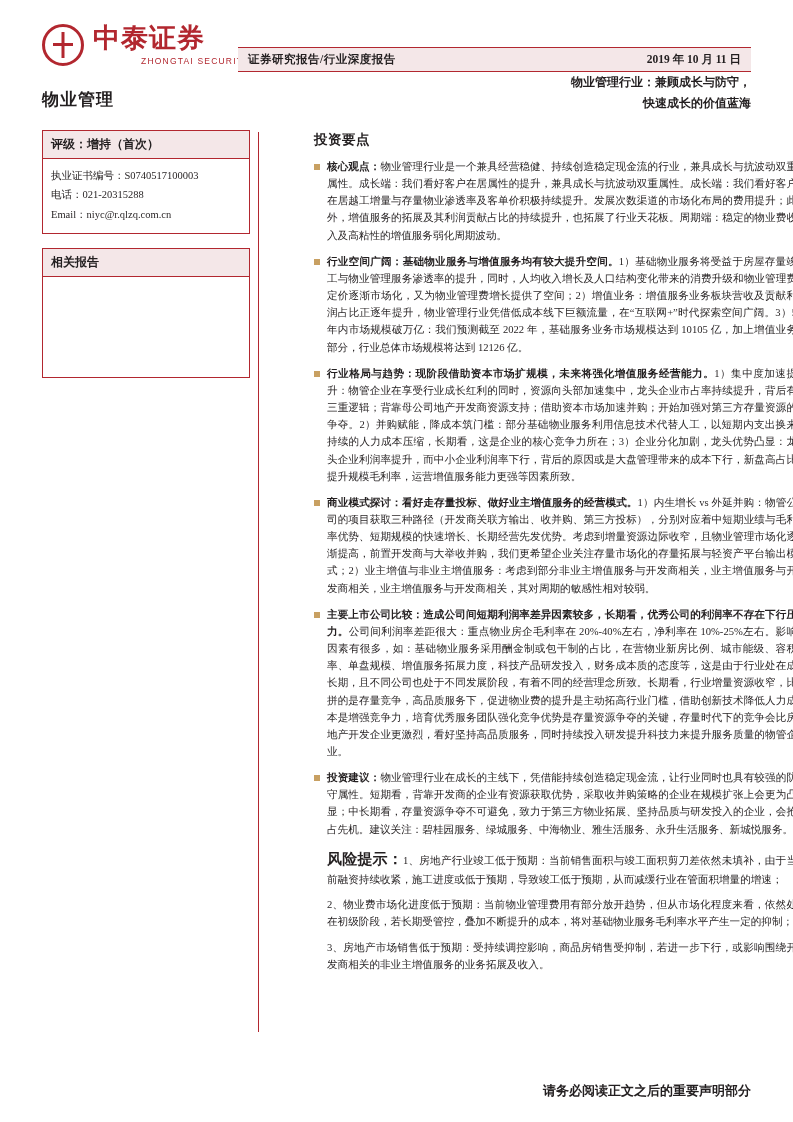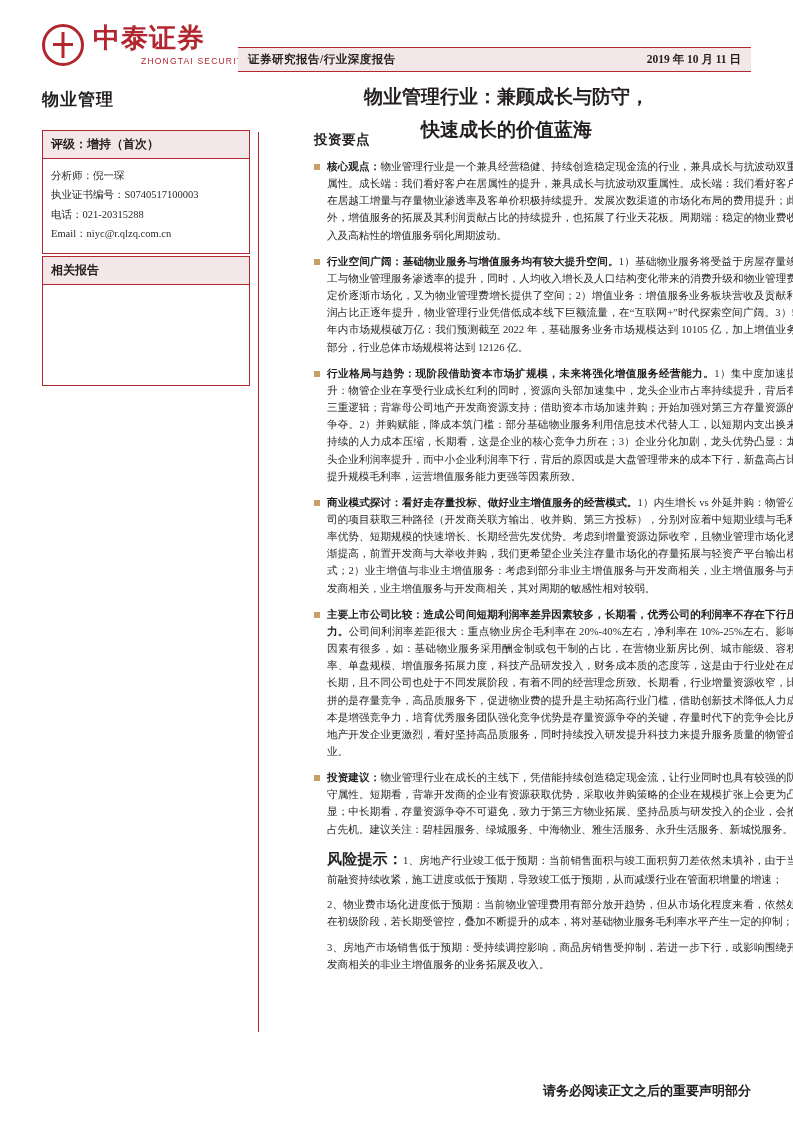--- a/index.html
+++ b/index.html
@@ -103,38 +103,38 @@
     top: 88px;
     font-size: 17px;
     font-weight: bold;
     letter-spacing: 1px;
   }
 
   .report-title {
     position: absolute;
     left: 262px;
     right: 42px;
-    top: 80px;
-    text-align: center;
-    font-size: 19px;
+    top: 72px;
+    text-align: right;
+    font-size: 12px;
     font-weight: bold;
     line-height: 1.75;
     color: #231f20;
   }
 
   
   .left-col {
     position: absolute;
     left: 42px;
     top: 130px;
     width: 208px;
   }
   .box {
     border: 1px solid #b2272f;
-    margin-bottom: 2px;
+    margin-bottom: 14px;
   }
   .box-head {
     background: #f4e7e8;
     border-bottom: 1px solid #b2272f;
     padding: 5px 8px;
     font-size: 12px;
     font-weight: bold;
   }
   .box-body {
     padding: 7px 8px 9px 8px;
@@ -235,21 +235,20 @@
 
   <div class="report-title">
     <div>物业管理行业：兼顾成长与防守，</div>
     <div>快速成长的价值蓝海</div>
   </div>
 
   <div class="left-col">
     <div class="box">
       <div class="box-head">评级：增持（首次）</div>
       <div class="box-body">
-        <div>分析师：倪一琛</div>
         <div>执业证书编号：S0740517100003</div>
         <div>电话：021-20315288</div>
         <div>Email：niyc@r.qlzq.com.cn</div>
       </div>
     </div>
 
     <div class="box">
       <div class="box-head">相关报告</div>
       <div class="box-body box-empty"></div>
     </div>

